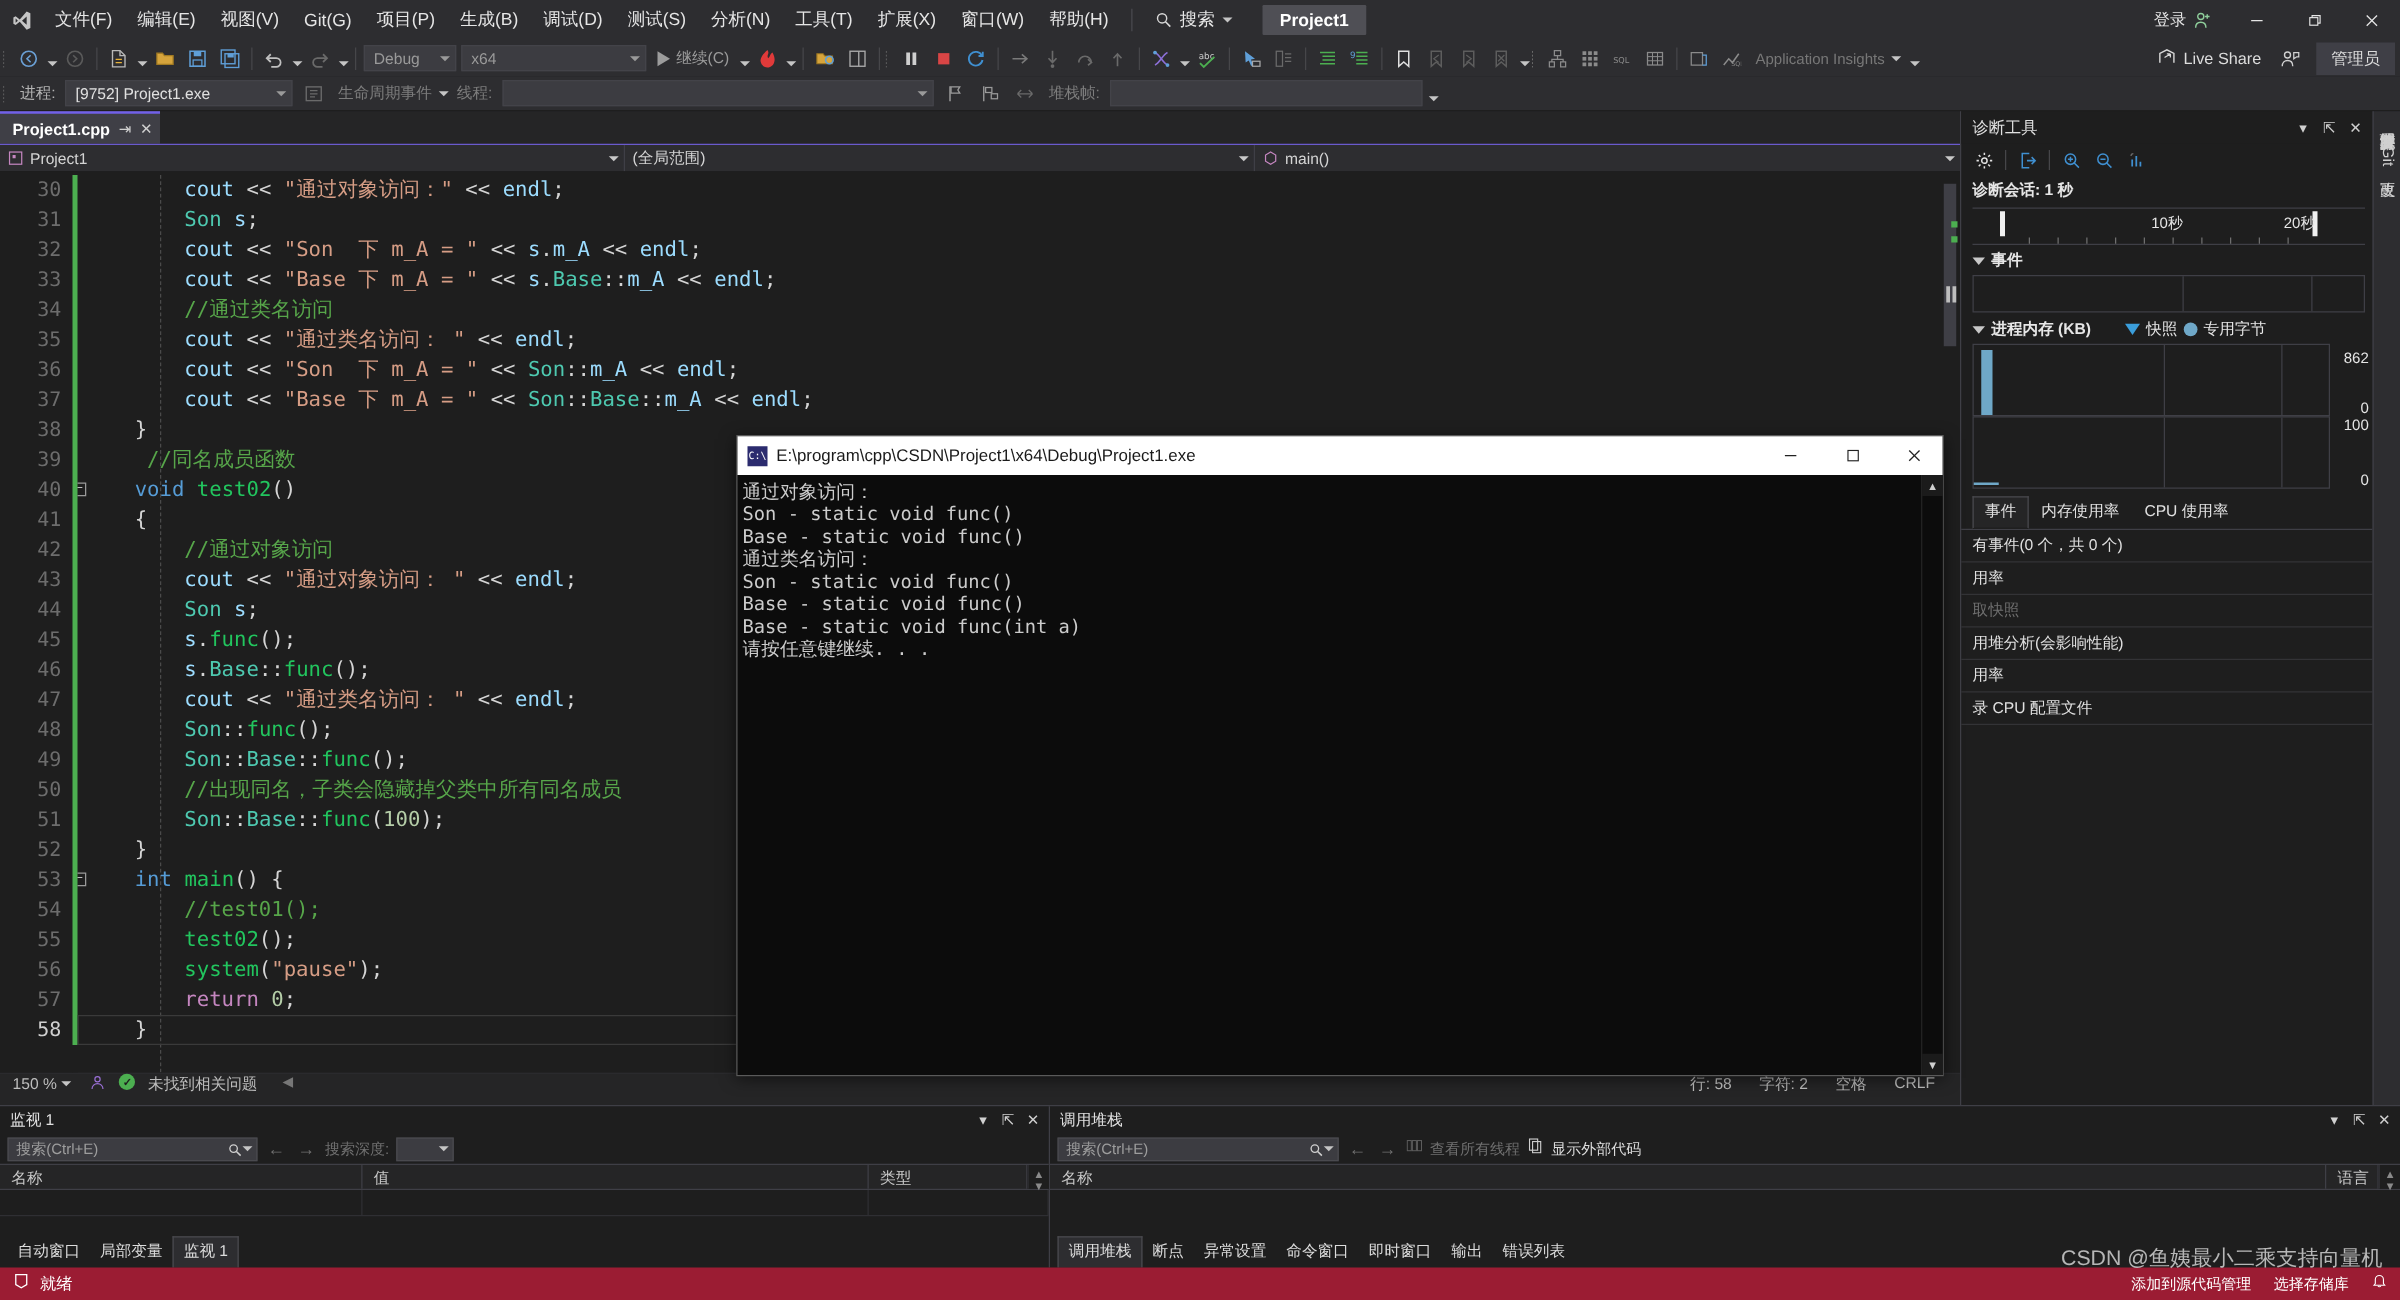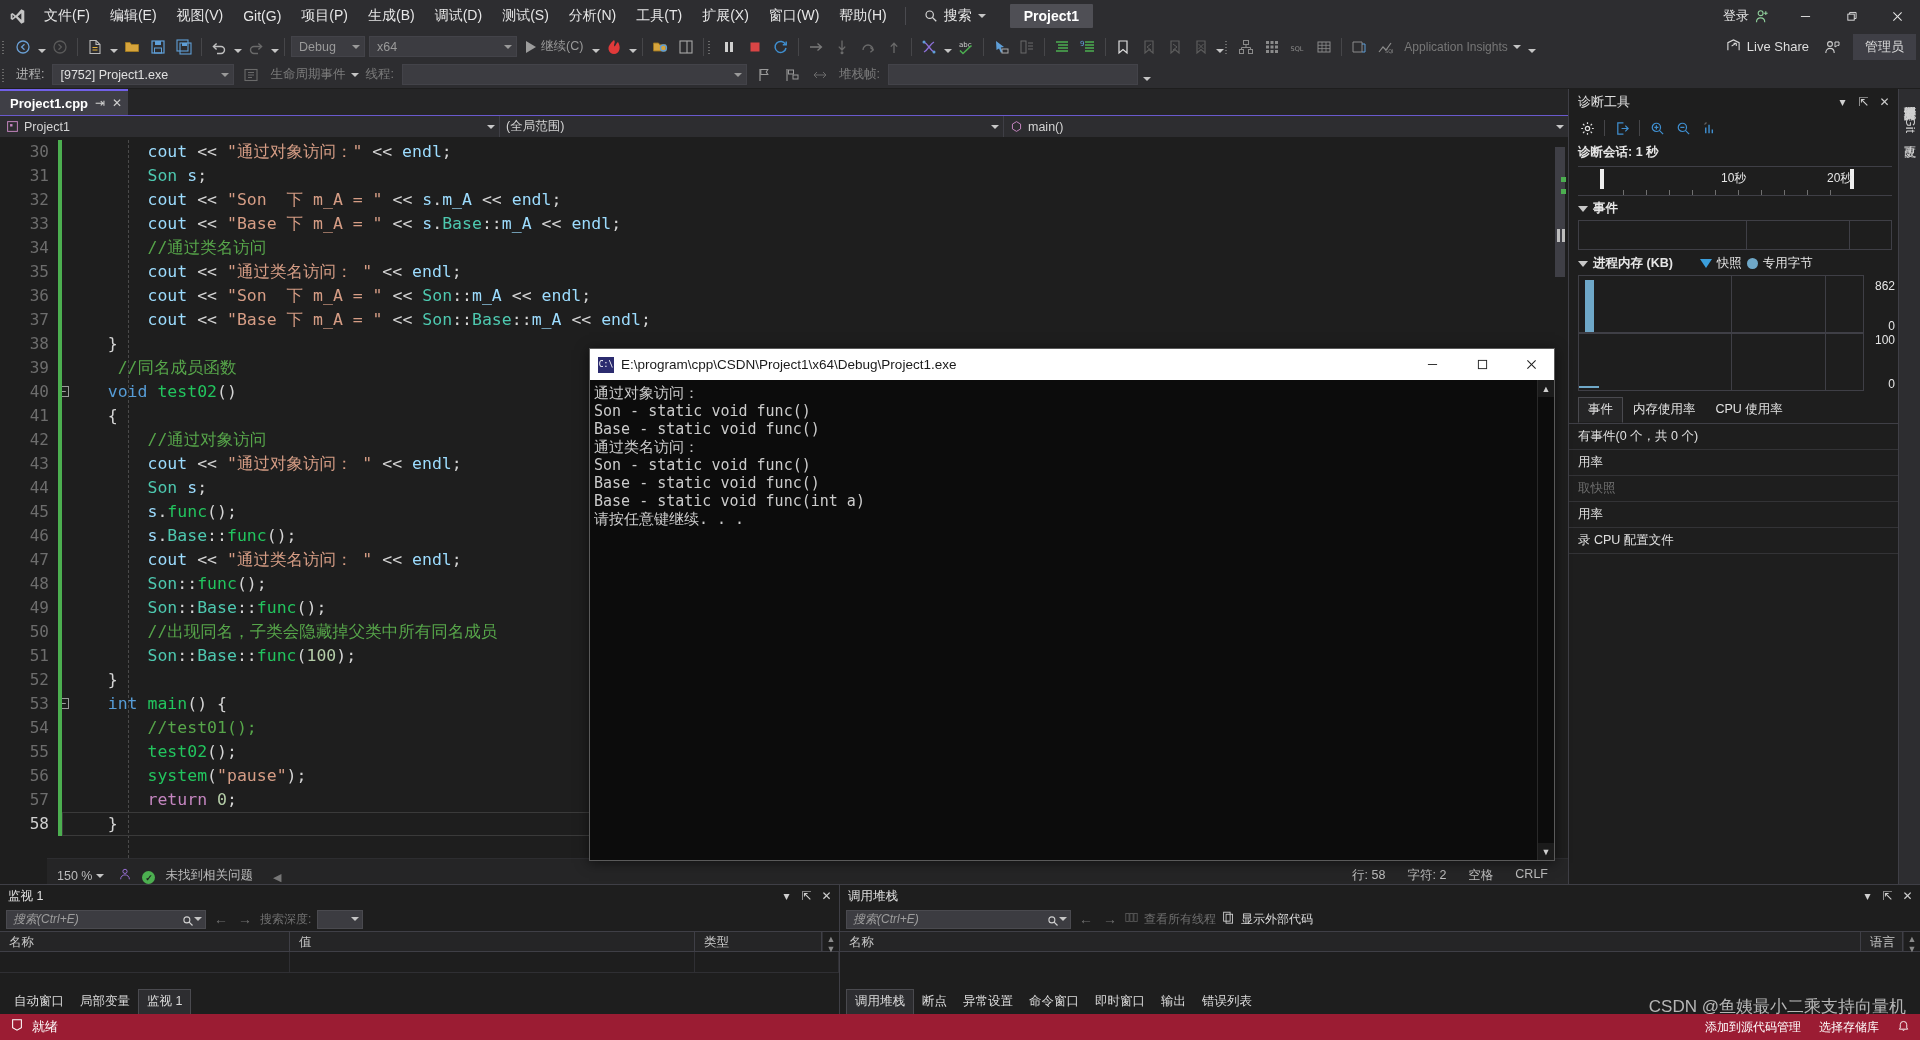--- a/index.html
+++ b/index.html
@@ -118,22 +118,22 @@
   .num  { color: #b5cea8; }
   .var  { color: #9cdcfe; }
   .op   { color: #d4d4d4; }
   .guideline { position: absolute; top: 3px; bottom: 0; width: 0; border-left: 1px dashed #4a4a4a; }
   .cur-row-box { position: absolute; left: 0; right: 0; height: 24px; border: 1px solid #3a3a3a; }
   .scroll-v { position: absolute; right: 0; top: 0; bottom: 0; width: 16px; background: #1e1e1e; }
   .scroll-v .thumb { position: absolute; right: 3px; width: 10px; background: #3f3f46; }
   .scroll-v .mark { position: absolute; right: 2px; width: 5px; height: 5px; background: #4caf50; }
 
   
-  .edstatus { height: 26px; background: #252526; display: flex; align-items: flex-end; flex: 0 0 26px;
-              font-size: 12.5px; color: #bdbdbd; padding: 0 6px; gap: 10px; border-top:1px solid #2d2d30;margin-left:47px; }
+  .edstatus { height: 26px; background: #252526; display: flex; align-items: flex-start; flex: 0 0 26px;
+              font-size: 12.5px; color: #bdbdbd; padding: 0 6px; gap: 10px; border-top:1px solid #2d2d30; }
   .zoomsel { display: flex; align-items: center; gap: 4px; padding: 1px 4px; }
   .ed-right { margin-left: auto; display: flex; gap: 22px; padding-right: 14px; }
   .okdot { width: 13px; height: 13px; border-radius: 50%; background: #4caf50; display:flex;align-items:center;justify-content:center;
            color: #1e1e1e; font-size: 9px; font-weight: bold; }
 
   
   .diag { width: 330px; flex: 0 0 330px; background: #1e1e1e; display: flex; flex-direction: column;
           border-left: 1px solid #3f3f46; }
   .panel-head { height: 26px; display: flex; align-items: center; padding: 0 4px 0 9px; background: #1e1e1e; }
   .panel-head .ttl { font-size: 13px; color: #e0e0e0; }
@@ -199,21 +199,21 @@
   
   .bottom { height: 130px; flex: 0 0 130px; display: flex; background: #1e1e1e; border-top: 1px solid #3f3f46; }
   .bpanel { display: flex; flex-direction: column; min-width: 0; }
   .bpanel.watch { flex: 0 0 840px; border-right: 1px solid #3f3f46; }
   .bpanel.stack { flex: 1; }
   .bp-head { height: 22px; display: flex; align-items: center; padding: 0 3px 0 8px; font-size: 12.5px; color: #e0e0e0; }
   .bp-head .acts { margin-left: auto; display: flex; align-items: center; gap: 1px; }
   .bp-tools { height: 24px; display: flex; align-items: center; padding: 0 6px; gap: 6px; }
   .srch { height: 19px; width: 200px; background: #3c3c41; border: 1px solid #4a4a4f; display: flex;
           align-items: center; padding: 0 3px 0 6px; }
-  .srch .ph { font-size: 12px; color: #9d9d9d; flex: 1; font-style: italic; }
+  .srch .ph { font-size: 12px; color: #9d9d9d; flex: 1; }
   .srch .mg { width: 12px; height: 12px; }
   .arrowbtn { color: #6f6f6f; font-size: 14px; padding: 0 2px; }
   .tool-lbl { font-size: 12px; color: #6f6f6f; white-space: nowrap; }
   .tool-lbl.on { color: #dcdcdc; }
   .minidrop { width: 46px; height: 19px; background: #3c3c41; border: 1px solid #4a4a4f; display:flex; align-items:center; justify-content:flex-end; padding-right:3px; }
   .grid { flex: 1; display: flex; flex-direction: column; min-height: 0; }
   .ghdr { height: 21px; display: flex; background: #252526; border-top: 1px solid #3f3f46; border-bottom: 1px solid #3f3f46; }
   .gh { font-size: 12.5px; color: #c8c8c8; padding: 2px 0 0 9px; border-right: 1px solid #3f3f46; }
   .gbody { flex: 1; display: flex; }
   .grow { height: 21px; display:flex; border-bottom: 1px solid #2f2f33; }
@@ -925,20 +925,21 @@
 
       <div class="diag-tabs">
         <div class="dtab active">事件</div>
         <div class="dtab">内存使用率</div>
         <div class="dtab">CPU 使用率</div>
       </div>
       <div id="diag-rows">
           <div class="drow">有事件(0 个，共 0 个)</div>
           <div class="drow">用率</div>
           <div class="drow dim">取快照</div>
+          <div class="drow">用堆分析(会影响性能)</div>
           <div class="drow">用率</div>
           <div class="drow">录 CPU 配置文件</div>
         </div>
     </div>
 
     <div class="vstrip">
       <span class="vt">解决方案资源管理器</span>
       <span class="vt">Git 更改</span>
     </div>
 

